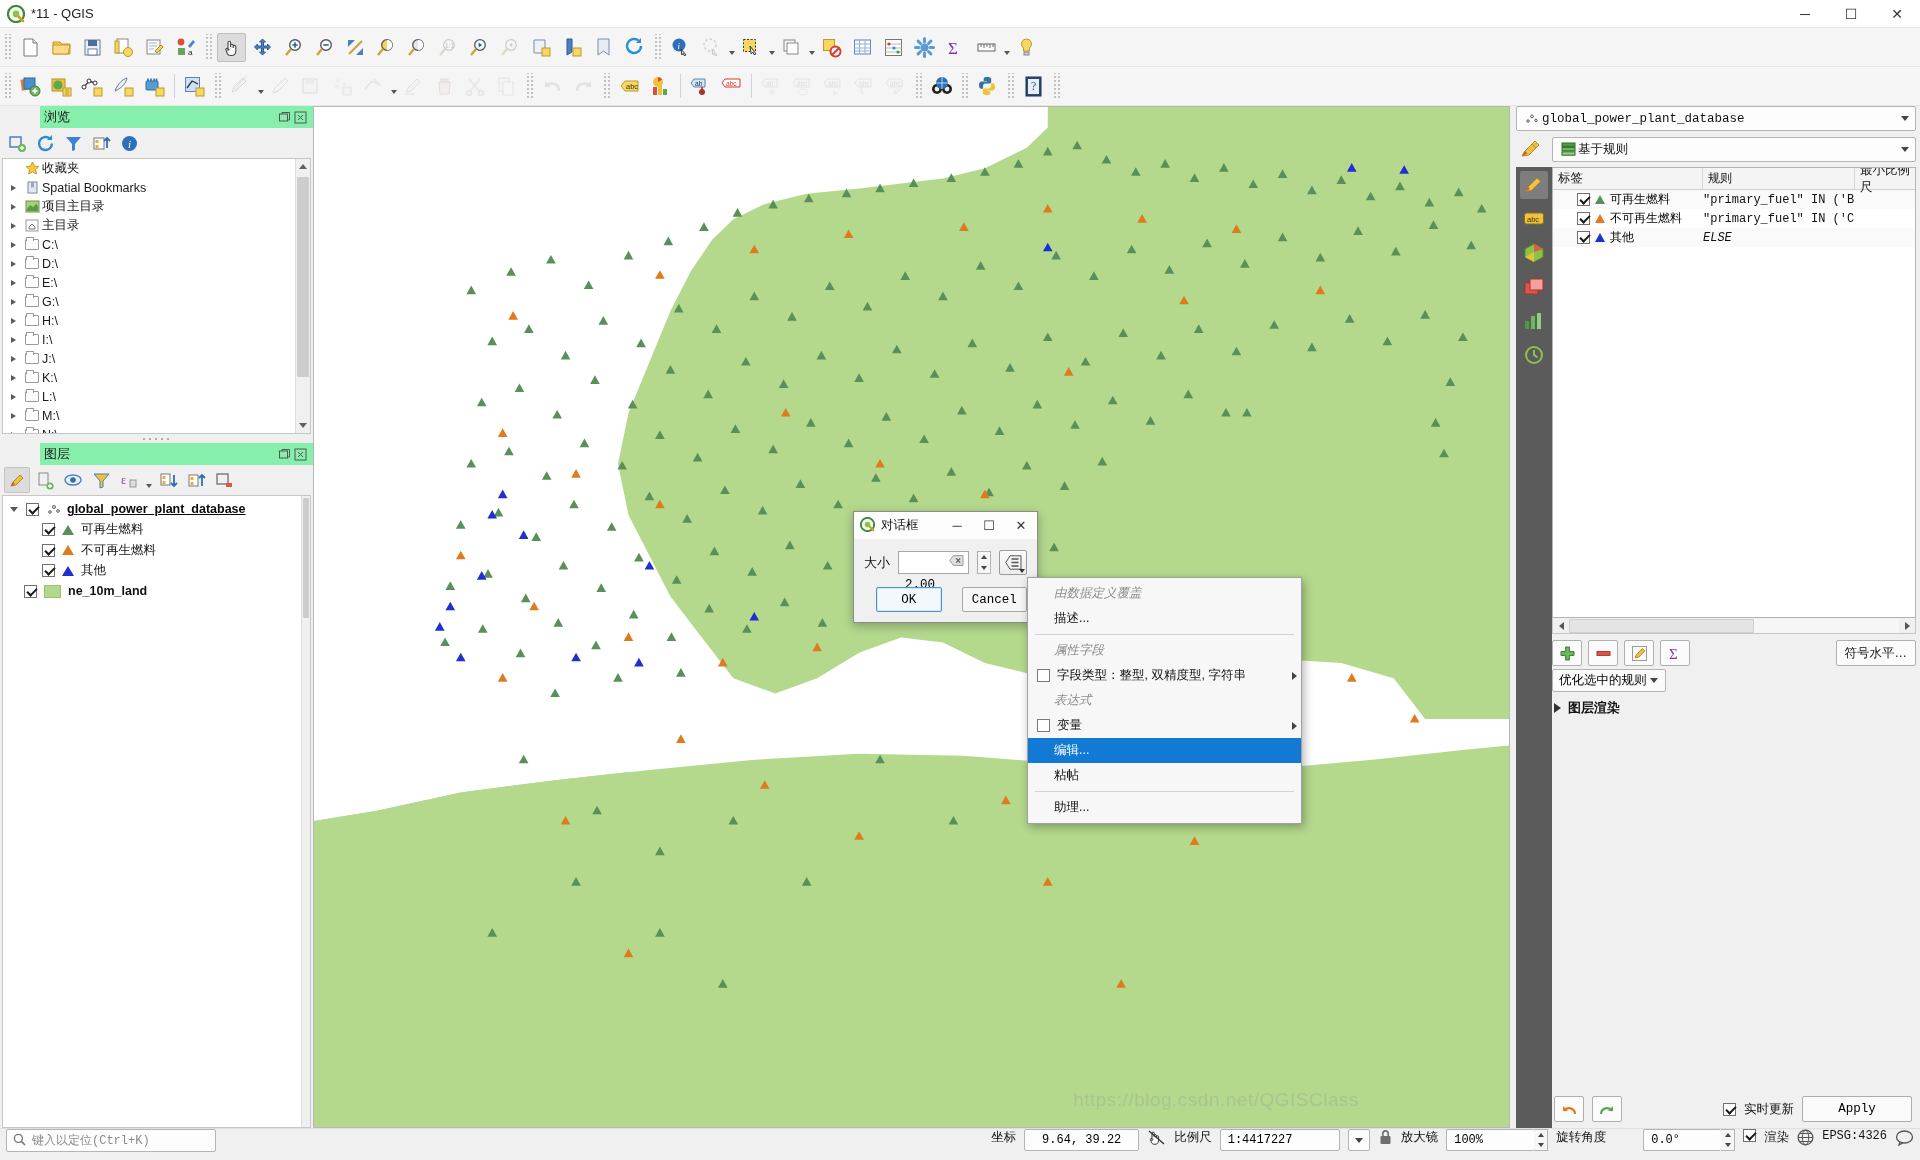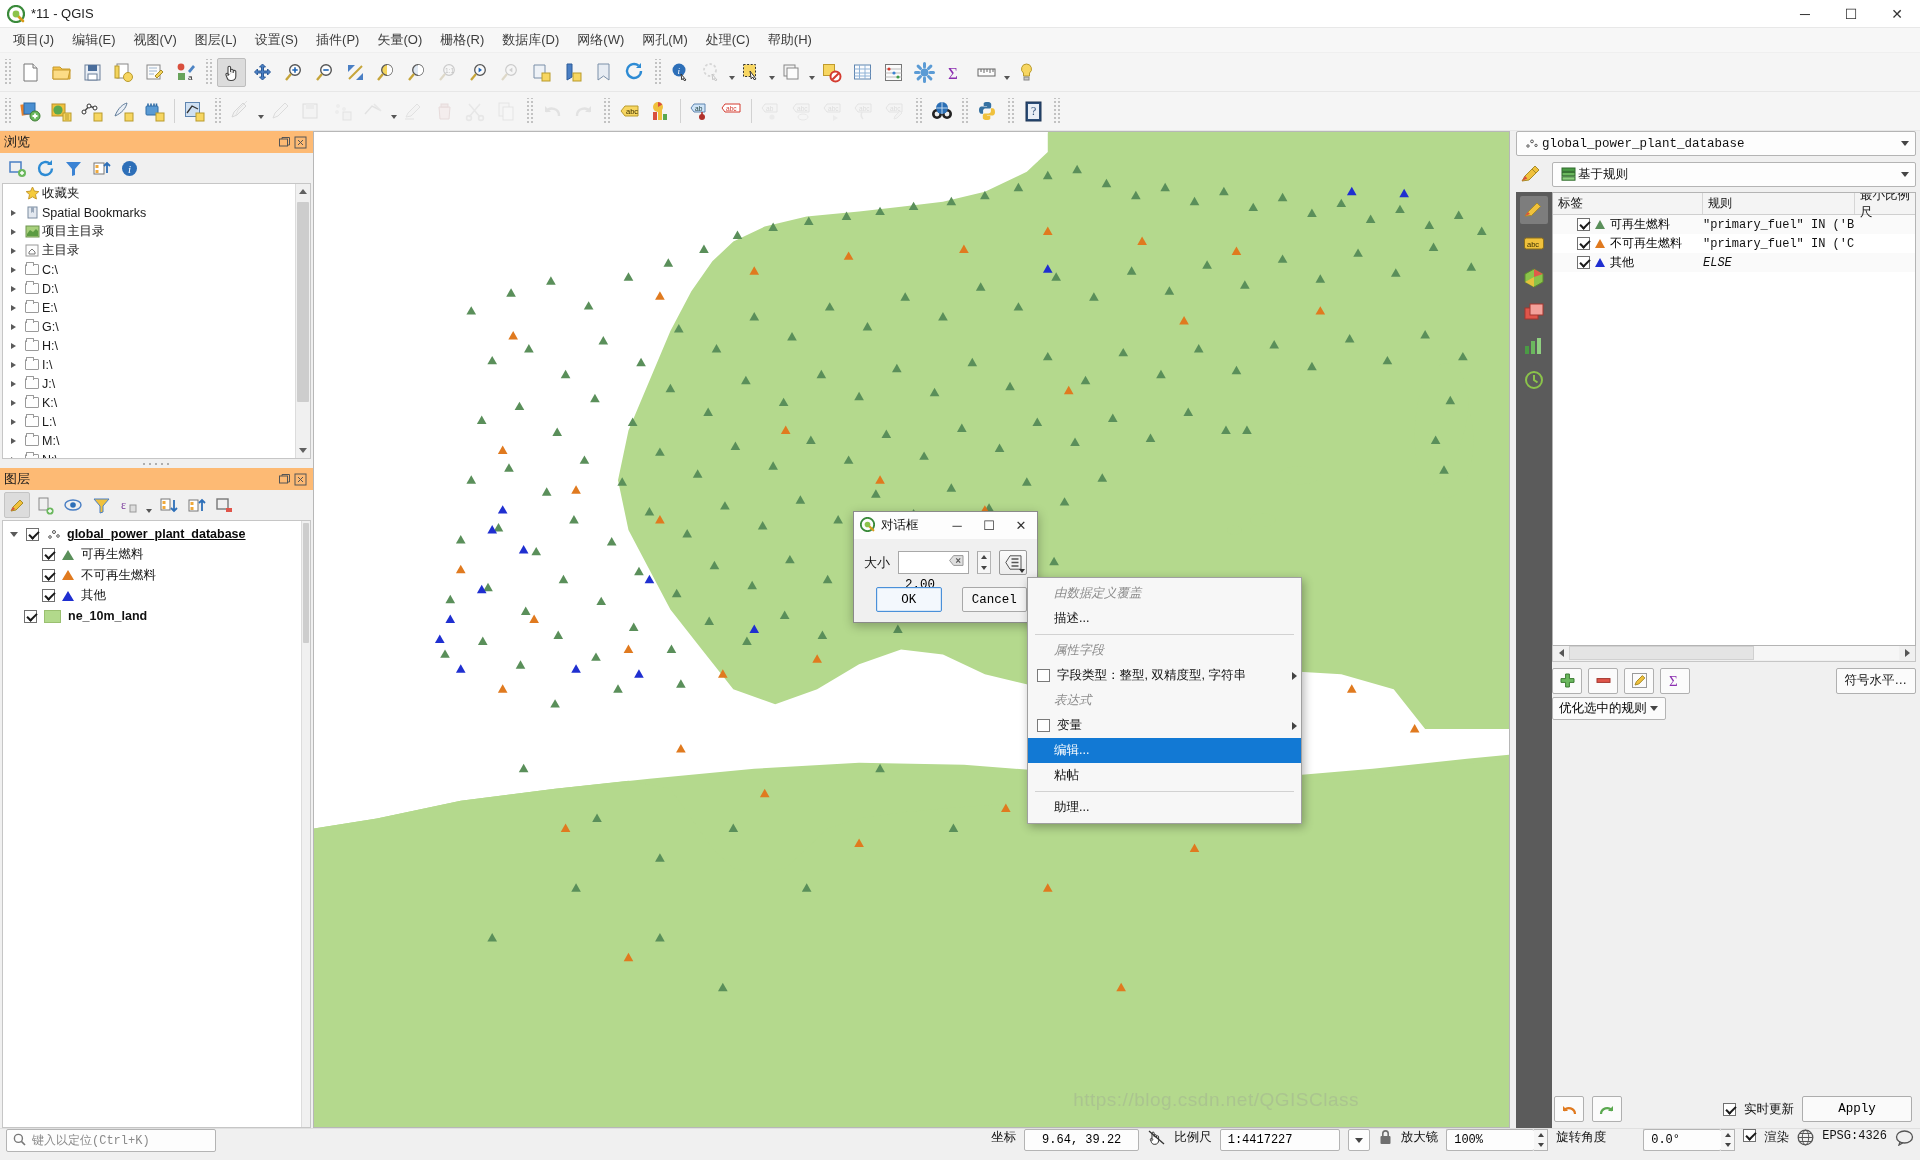--- a/index.html
+++ b/index.html
@@ -54,21 +54,21 @@
   .tb-arrow { width:9px; height:26px; display:flex; align-items:flex-end; justify-content:center; padding-bottom:5px; }
   .tb-arrow i { border-left:3px solid transparent; border-right:3px solid transparent; border-top:4px solid #555; display:block; }
 
   
   .workspace { flex: 1 1 auto; display:flex; min-height:0; background:#f0f0f0; }
 
   
   .left-dock { width: 313px; flex:0 0 313px; display:flex; flex-direction:column; background:#f0f0f0; }
   .dock-title {
     height: 22px; display:flex; align-items:center; padding: 0 4px;
-    font-size:13px; color:#1a1a1a; background:#fdba74;
+    font-size:13px; color:#1a1a1a; background:#86efac;margin-left:40px;
   }
   .dock-title .t { flex:1 1 auto; }
   .dock-title .dock-ctl { display:flex; gap:3px; padding-right:2px; }
   .dock-ctl span { width:13px; height:13px; display:inline-block; }
   .panel-toolbar { height:30px; display:flex; align-items:center; gap:2px; padding-left:4px; background:#f0f0f0; }
   .ptb { width:26px; height:26px; display:flex; align-items:center; justify-content:center; border-radius:2px; }
   .ptb.on { background:#dcdcdc; border:1px solid #c4c4c4; }
   .tree-wrap {
     background:#ffffff; border:1px solid #c6c6c6; margin:0 2px 0 2px; overflow:hidden;
     position:relative; flex:1 1 auto; min-height:0;
@@ -216,35 +216,20 @@
       </svg>
     </span>
     <span class="title-text">*11 - QGIS</span>
     <div class="win-btns">
       <div class="win-btn">─</div>
       <div class="win-btn">☐</div>
       <div class="win-btn close">✕</div>
     </div>
   </div>
 
-  <div class="menubar">
-    <div class="menu-item">项目(J)</div>
-    <div class="menu-item">编辑(E)</div>
-    <div class="menu-item">视图(V)</div>
-    <div class="menu-item">图层(L)</div>
-    <div class="menu-item">设置(S)</div>
-    <div class="menu-item">插件(P)</div>
-    <div class="menu-item">矢量(O)</div>
-    <div class="menu-item">栅格(R)</div>
-    <div class="menu-item">数据库(D)</div>
-    <div class="menu-item">网络(W)</div>
-    <div class="menu-item">网孔(M)</div>
-    <div class="menu-item">处理(C)</div>
-    <div class="menu-item">帮助(H)</div>
-  </div>
 
   <div class="toolbar-row">
     <div class="tb-grip"></div>
     <div class="tb-btn">
       <svg width="21" height="21" viewBox="0 0 21 21">
           <path d="M4 2h9l4 4v13H4z" fill="#fff" stroke="#777"></path>
           <path d="M13 2v4h4" fill="#eee" stroke="#777"></path>
         </svg>
     </div>
     <div class="tb-btn">
@@ -1437,20 +1422,24 @@
 
           <div style="padding:1px 0 0 0;">
             <span class="small-combo">
               <span>优化选中的规则</span>
               <span style="width:14px;display:flex;align-items:center;justify-content:center;">
                 <i style="border-left:4px solid transparent;border-right:4px solid transparent;border-top:5px solid #454545;display:block;"></i>
               </span>
             </span>
           </div>
 
+          <div class="collapse-row">
+            <i class="car"></i>
+            <span>图层渲染</span>
+          </div>
 
           <div style="flex:1 1 auto;"></div>
 
           <div class="bottom-row">
             <div class="round-btn">
               <svg width="18" height="18" viewBox="0 0 18 18">
                   <path d="M15 14a6 6 0 00-11-3.2" fill="none" stroke="#e07a1f" stroke-width="2.2"></path>
                   <path d="M3 6v5h5z" fill="#e07a1f"></path>
                 </svg>
             </div>

